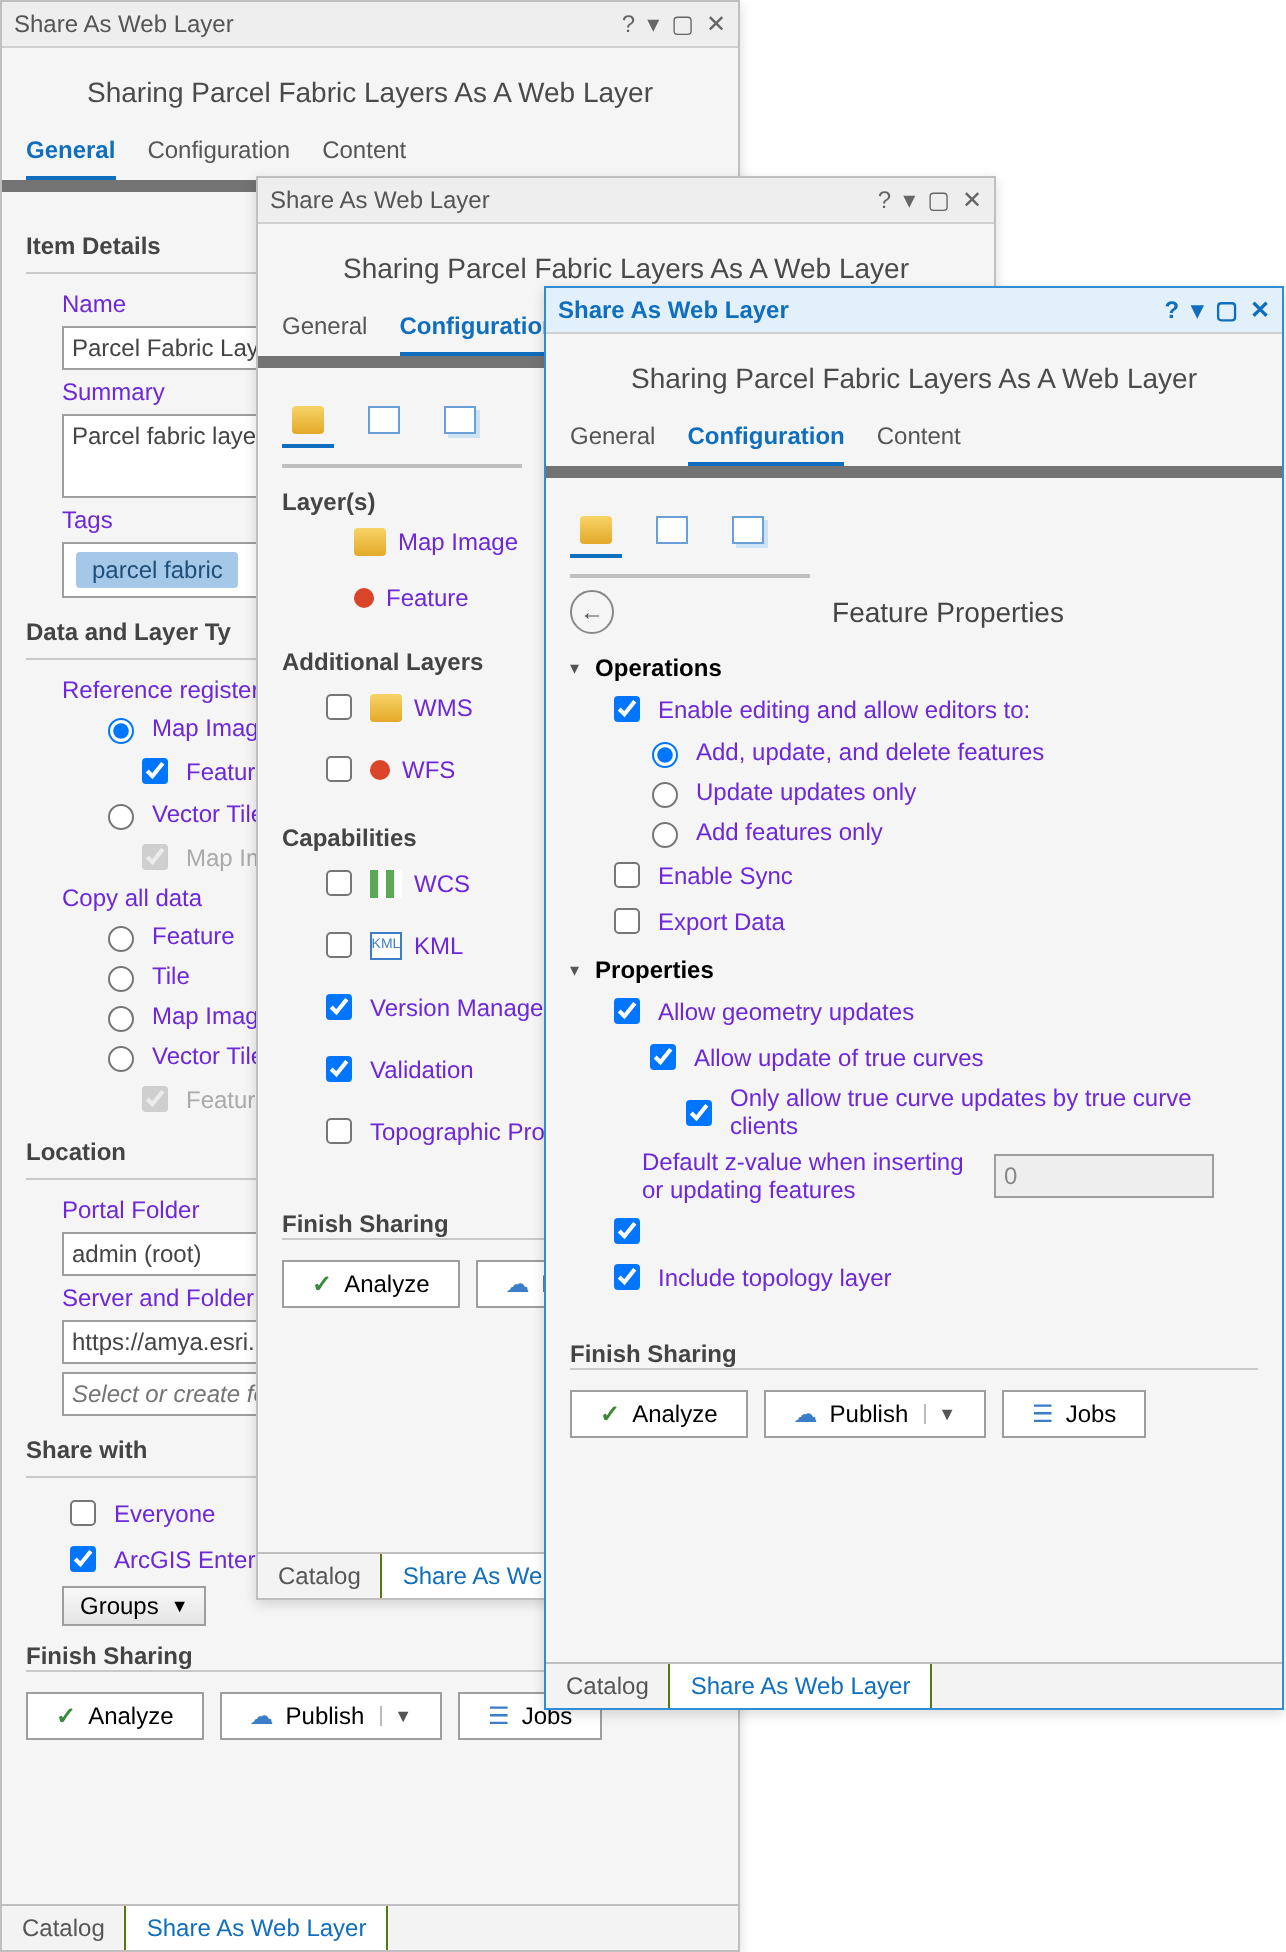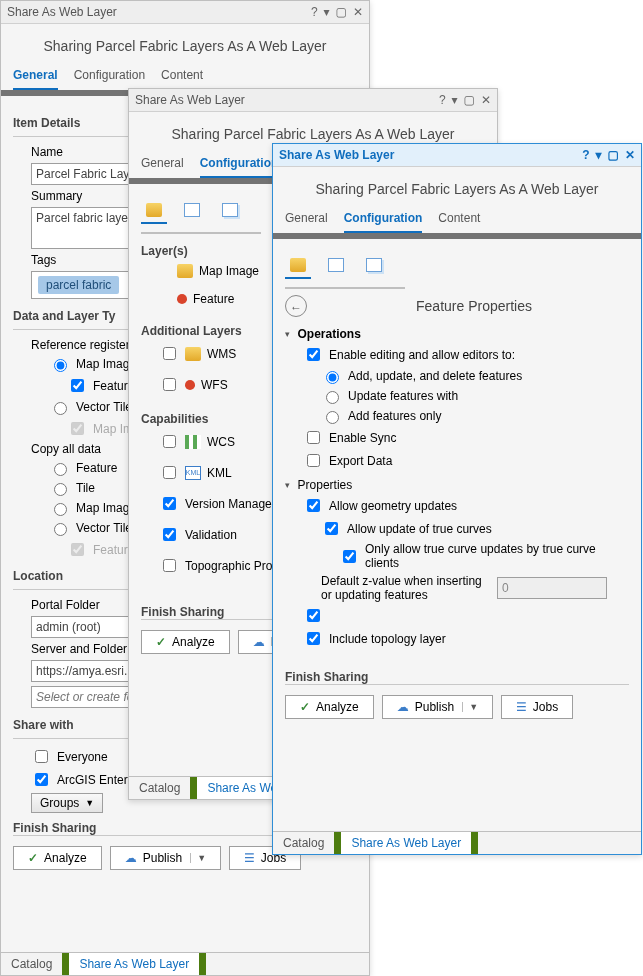--- a/index.html
+++ b/index.html
@@ -18,33 +18,33 @@
   .section-divider { border-top: 1px solid #c8c8c8; margin: 4px 0 8px; }
   .row { display: flex; align-items: center; gap: 6px; margin: 4px 0; }
   .row.indent1 { margin-left: 18px; }
   .row.indent2 { margin-left: 36px; }
   .row.indent3 { margin-left: 54px; }
   input[type=text] { border: 1px solid #9e9e9e; background: #fff; padding: 3px 4px; font-size: 12px; color: #444; }
   input[type=text][disabled] { background: #eee; color: #888; }
   textarea { border: 1px solid #9e9e9e; background: #fff; padding: 3px 4px; font-size: 12px; color: #444; resize: none; }
   .tagbox { border: 1px solid #9e9e9e; background: #fff; padding: 6px; }
   .tag { background: #a6c8e8; color: #1f4e79; padding: 2px 8px; border-radius: 2px; }
-  label { color: #000000; }
+  label { color: #6d28d9; }
   .disabled { color: #aaa; }
   .groups-btn { background: linear-gradient(#f8f8f8,#e4e4e4); border: 1px solid #9e9e9e; padding: 2px 8px; display: inline-flex; align-items: center; gap: 6px; }
   .groups-btn .caret { font-size: 9px; }
   .finish-label { font-weight: 600; color: #444; margin: 8px 0 0; }
   .finish-bar { border-top: 1px solid #c8c8c8; padding: 10px 0; display: flex; gap: 8px; }
   .btn { background: #fff; border: 1px solid #9e9e9e; padding: 4px 14px; display: inline-flex; align-items: center; gap: 6px; cursor: pointer; }
   .btn .check { color: #3a8a3a; font-weight: bold; }
   .btn .cloud { color: #3b7dc9; }
   .btn .caret { font-size: 9px; color: #555; border-left: 1px solid #bbb; padding-left: 6px; margin-left: 2px;}
   .btn .lines { color: #3b7dc9; }
   .bottom-tabs { display: flex; border-top: 1px solid #bfbfbf; background: #f3f3f3; }
-  .bottom-tabs .btab { padding: 4px 10px; color: #555; border-right: 7px solid #4d7c0f; }
+  .bottom-tabs .btab { padding: 4px 10px; color: #555; border-right: 1px solid #4d7c0f; }
   .bottom-tabs .btab.active { color: #106ebe; background: #fff; }
   .layer-icons { display: flex; gap: 12px; padding: 8px 0; border-bottom: 2px solid #bfbfbf; margin-bottom: 6px;}
   .layer-icons .li { width: 26px; height: 22px; display: flex; align-items: center; justify-content: center; border-bottom: 2px solid transparent; padding-bottom:4px;}
   .layer-icons .li.sel { border-bottom: 2px solid #106ebe; }
   .ico { width: 16px; height: 14px; display: inline-block; }
   .ico.folder { background: linear-gradient(#f7d366,#e3a92a); border-radius: 2px; }
   .ico.sheet { border: 1px solid #6aa0d8; background: #fff; }
   .ico.stack { border: 1px solid #6aa0d8; background: #fff; box-shadow: 2px 2px 0 #cde2f5; }
   .ico.pin { width:10px;height:10px;background:#d9442b;border-radius:50%;border-bottom: 5px solid #d9442b;}
   .ico.grid { background: linear-gradient(90deg,#5aa956 25%,#fff 25%,#fff 50%,#5aa956 50%,#5aa956 75%,#fff 75%);}
@@ -332,38 +332,38 @@
     <div class="row indent1">
         <input type="checkbox" checked="" style="">
         <label>Enable editing and allow editors to:</label>
       </div>
     <div class="row indent2">
         <input type="radio" checked="" style="">
         <label>Add, update, and delete features</label>
       </div>
     <div class="row indent2">
         <input type="radio" style="">
-        <label>Update features with</label>
+        <label>Update updates only</label>
       </div>
     <div class="row indent2">
         <input type="radio" style="">
         <label>Add features only</label>
       </div>
     <div class="row indent1">
         <input type="checkbox" style="">
         <label>Enable Sync</label>
       </div>
     <div class="row indent1">
         <input type="checkbox" style="">
         <label>Export Data</label>
       </div>
 
     <div class="row" style="margin-top:8px">
         <span class="caret-toggle">▾</span>
-        <span style="font-weight:400">Properties</span>
+        <span style="font-weight:700">Properties</span>
       </div>
     <div class="row indent1">
         <input type="checkbox" checked="" style="">
         <label>Allow geometry updates</label>
       </div>
     <div class="row indent2">
         <input type="checkbox" checked="" style="">
         <label>Allow update of true curves</label>
       </div>
     <div class="row indent3">

